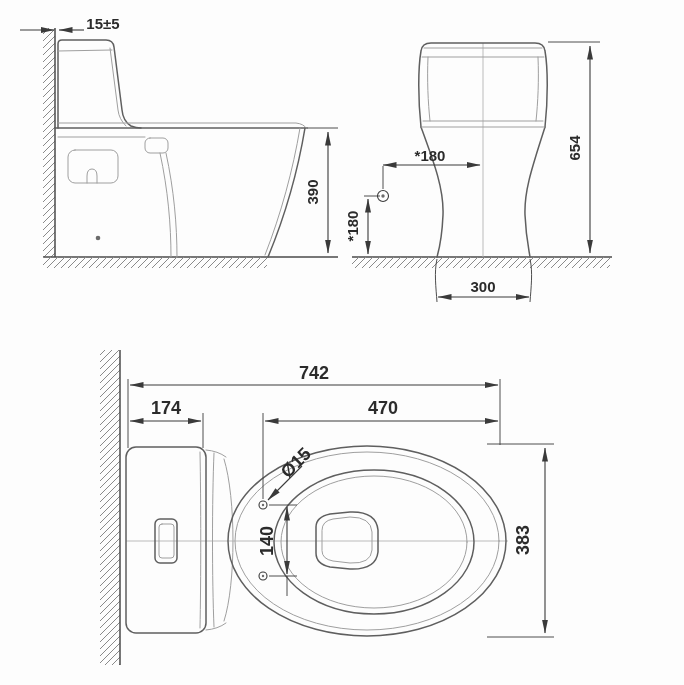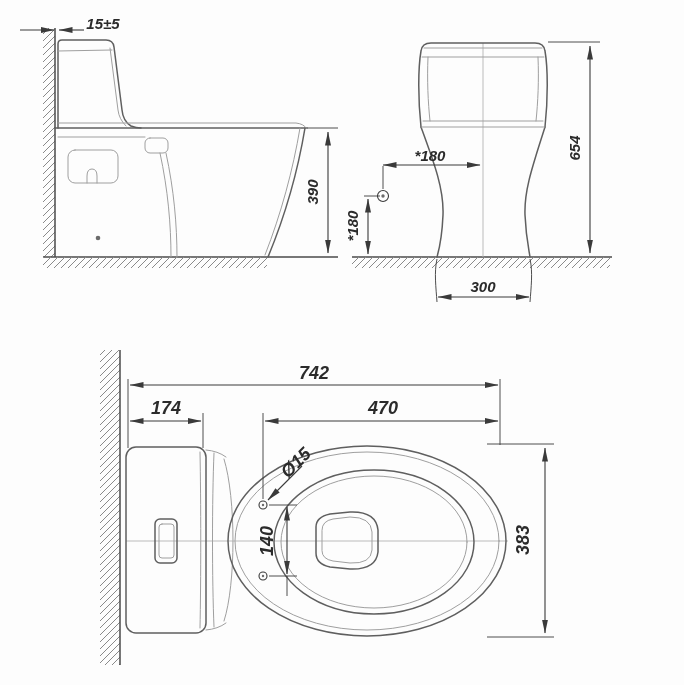--- a/index.html
+++ b/index.html
@@ -1,20 +1,20 @@
 <!DOCTYPE html>
 <html style="--background: #fdfdfd; --outline: #5f5f5f; --detail: #9f9f9f; --dimension: #3a3a3a; --text: #2b2b2b; --hatch: #8a8a8a;"><head>
 <meta charset="utf-8">
 <style>
   :root{
     --background:#fdfdfd; --outline:#5f5f5f; --detail:#9f9f9f;
     --dimension:#3a3a3a; --text:#2b2b2b; --hatch:#8a8a8a;
   }
   html,body{margin:0;padding:0;background:#e9e9e9;}
-  .page{width:684px;height:685px;background:var(--background);position:relative;overflow:hidden;font-style:italic;}
+  .page{width:684px;height:685px;background:var(--background);position:relative;overflow:hidden;}
   svg{display:block;}
   .ol{stroke:var(--outline);stroke-width:1.5;fill:none;stroke-linecap:round;stroke-linejoin:round;}
   .ol2{stroke:var(--detail);stroke-width:1;fill:none;stroke-linecap:round;stroke-linejoin:round;}
   .dim{stroke:var(--dimension);stroke-width:1.1;fill:none;}
   .ext{stroke:var(--dimension);stroke-width:0.9;fill:none;}
   .cl{stroke:#b3b3b3;stroke-width:0.9;fill:none;}
   .hardline{stroke:#4a4a4a;stroke-width:1.5;fill:none;}
   .dim-text{font-family:"Liberation Sans","DejaVu Sans",sans-serif;font-weight:bold;
             font-size:15px;fill:var(--text);}
   .dim-text-lg{font-family:"Liberation Sans","DejaVu Sans",sans-serif;font-weight:bold;

